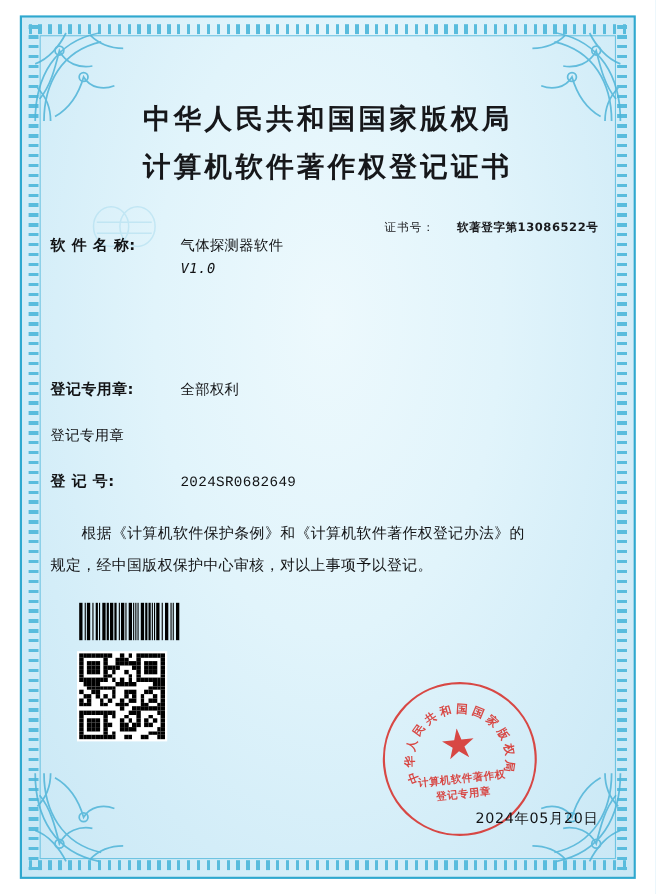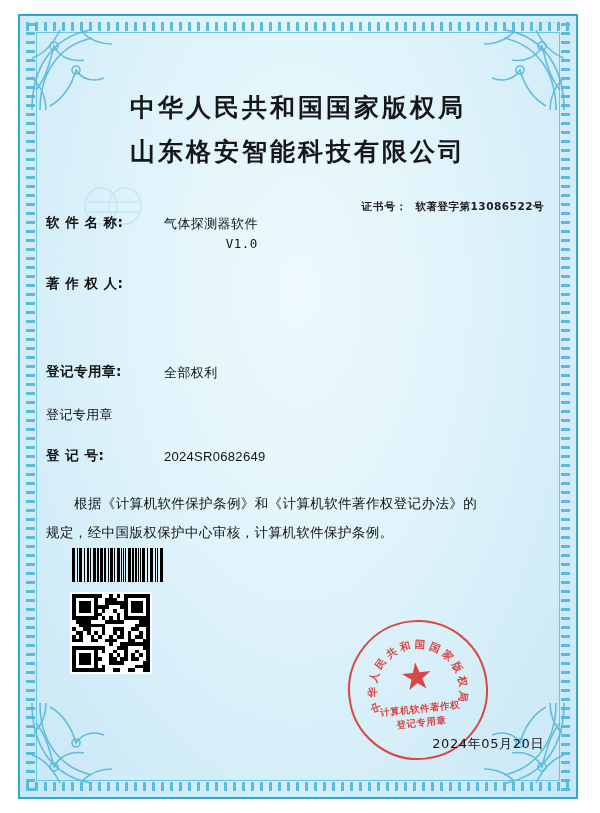--- a/index.html
+++ b/index.html
@@ -121,22 +121,22 @@
   }
 
   .cert-no {
     margin-top: 26px;
     text-align: right;
     font-size: 10.5px;
     color: #1a1b1e;
     font-family: "DejaVu Sans", sans-serif;
     padding-right: 6px;
   }
-  .cert-no .label { font-weight: bold; letter-spacing: 1px; }
-  .cert-no .value { font-weight: bold; letter-spacing: 0.5px; margin-left: 8px; }
+  .cert-no .label { font-weight: normal; letter-spacing: 1px; }
+  .cert-no .value { font-weight: bold; letter-spacing: 0.5px; margin-left: 20px; }
 
   .fields {
   }
   .field-row {
     display: flex;
     align-items: flex-start;
     margin-bottom: 22px;
   }
   .field-label {
     width: 118px;
@@ -147,30 +147,30 @@
     font-family: "DejaVu Sans", sans-serif;
     letter-spacing: 0.5px;
     white-space: nowrap;
   }
   .field-value {
     font-size: 13px;
     color: #121315;
     font-family: "DejaVu Sans", sans-serif;
     letter-spacing: 0.4px;
     line-height: 1.55;
-    text-align: right;
   }
   .field-value .ver {
     display: block;
     font-family: "DejaVu Sans Mono", monospace;
     font-size: 12.5px;
     letter-spacing: 0.5px;
+    font-style: italic;
   }
   .field-value.mono {
-    font-family: Liberation Sans, sans-serif;
+    font-family: Liberation Mono, monospace;
     font-size: 13px;
     letter-spacing: 0.3px;
   }
 
   .spacer-lg { height: 48px; }
 
   .statement {
     margin-top: 20px;
     font-size: 13.5px;
     color: #121315;
@@ -349,38 +349,37 @@
       <ellipse cx="47" cy="26" rx="16" ry="18"></ellipse>
       <path d="M10 22 H60"></path>
       <path d="M10 32 H60"></path>
     </g>
   </svg>
 
   <div class="content">
 
     <div class="title-block">
       <div class="title-line">中华人民共和国国家版权局</div>
-      <div class="title-line">山东格安智能科技有限公司</div>
+      <div class="title-line">计算机软件著作权登记证书</div>
     </div>
 
     <div class="cert-no">
       <span class="label">证书号：</span><span class="value">软著登字第13086522号</span>
     </div>
 
     <div class="fields">
       <div class="field-row">
         <div class="field-label">软 件 名 称:</div>
         <div class="field-value">
           <span>气体探测器软件</span>
           <span class="ver">V1.0</span>
         </div>
       </div>
 
       <div class="field-row">
-        <div class="field-label">著 作 权 人:</div>
       </div>
     </div>
 
     <div class="spacer-lg"></div>
 
     <div class="fields">
       <div class="field-row">
         <div class="field-label">登记专用章:</div>
         <div class="field-value">全部权利</div>
       </div>
@@ -390,21 +389,21 @@
       </div>
 
       <div class="field-row">
         <div class="field-label">登 记 号:</div>
         <div class="field-value mono">2024SR0682649</div>
       </div>
     </div>
 
     <div class="statement">
       <p class="indent">根据《计算机软件保护条例》和《计算机软件著作权登记办法》的</p>
-      <p>规定，经中国版权保护中心审核，计算机软件保护条例。</p>
+      <p>规定，经中国版权保护中心审核，对以上事项予以登记。</p>
     </div>
 
   </div>
 
   <div class="barcode" id="barcode">
       <i style="width: 3px; margin-right: 2px;"></i>
       <i style="width: 1px; margin-right: 1px;"></i>
       <i style="width: 3px; margin-right: 2px;"></i>
       <i style="width: 1px; margin-right: 2px;"></i>
       <i style="width: 2px; margin-right: 1px;"></i>

